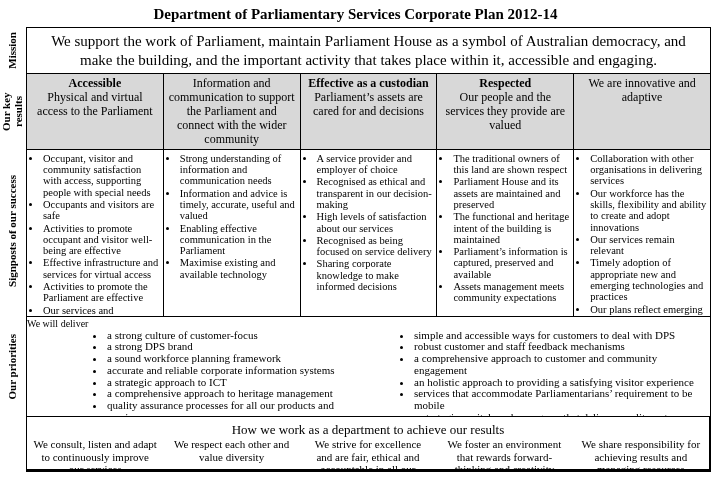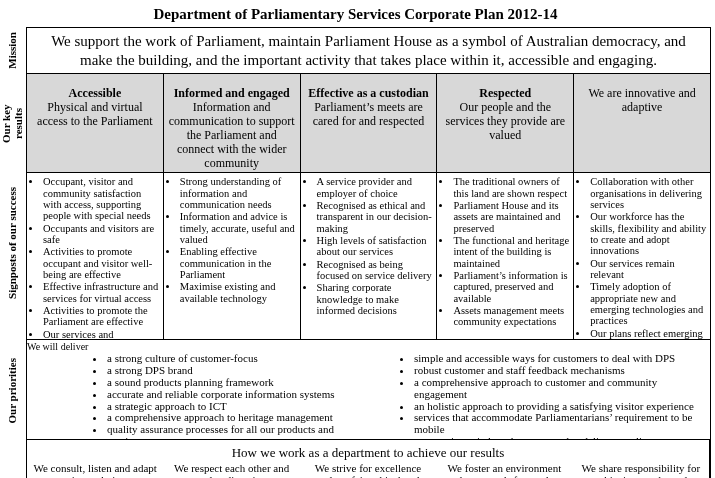--- a/index.html
+++ b/index.html
@@ -32,21 +32,21 @@
   .mission-box {
     height: 47px; display: flex; align-items: center; justify-content: center;
     padding: 1px 10px;
   }
   .mission-text { margin: 0; font-size: 15px; text-align: center; line-height: 1.22; }
 
   
   .results-box { padding: 0; }
   .thead { display: flex; background: #d8d8d8; border-bottom: 1px solid #000; }
   .hcell {
-    flex: 1 1 0; min-height: 71px; padding: 13px 4px 2px 4px;
+    flex: 1 1 0; min-height: 71px; padding: 3px 4px 2px 4px;
     border-right: 1px solid #000; text-align: center;
     font-size: 12px; line-height: 1.16;
   }
   .hcell:last-child, .bcell:last-child { border-right: none; }
   .hname { font-weight: bold; }
   .tbody { display: flex; justify-content: space-between; }
   .bcell {
     flex: 1 1 0; height: 166px; padding: 3px 2px 0 0;
     border-right: 1px solid #000; overflow: hidden;
   }
@@ -95,26 +95,25 @@
         <span class="vlabel">Signposts of our success</span>
       </div>
     </div>
     <div class="box results-box">
       <div class="thead">
         <div class="hcell">
           <div class="hname">Accessible</div>
           <div class="hsub">Physical and virtual access to the Parliament</div>
         </div>
         <div class="hcell">
-          <div class="hname">Informed and engaged</div>
           <div class="hsub">Information and communication to support the Parliament and connect with the wider community</div>
         </div>
         <div class="hcell">
           <div class="hname">Effective as a custodian</div>
-          <div class="hsub">Parliament’s meets are cared for and respected</div>
+          <div class="hsub">Parliament’s assets are cared for and decisions</div>
         </div>
         <div class="hcell">
           <div class="hname">Respected</div>
           <div class="hsub">Our people and the services they provide are valued</div>
         </div>
         <div class="hcell">
           <div class="hsub">We are innovative and adaptive</div>
         </div>
       </div>
       <div class="tbody">
@@ -177,21 +176,21 @@
       <span class="vlabel">Our priorities</span>
     </div>
     <div class="box prio-box">
       <div class="prio-head">We will deliver</div>
       <div class="prio-cols">
         <div class="prio-left">
           <ul class="blist">
 
           <li>a strong culture of customer-focus</li>
               <li>a strong DPS brand</li>
-              <li>a sound products planning framework</li>
+              <li>a sound workforce planning framework</li>
               <li>accurate and reliable corporate information systems</li>
               <li>a strategic approach to ICT</li>
               <li>a comprehensive approach to heritage management</li>
               <li>quality assurance processes for all our products and services</li>
             </ul>
         </div>
         <div class="prio-right">
           <ul class="blist">
 
           <li>simple and accessible ways for customers to deal with DPS</li>

